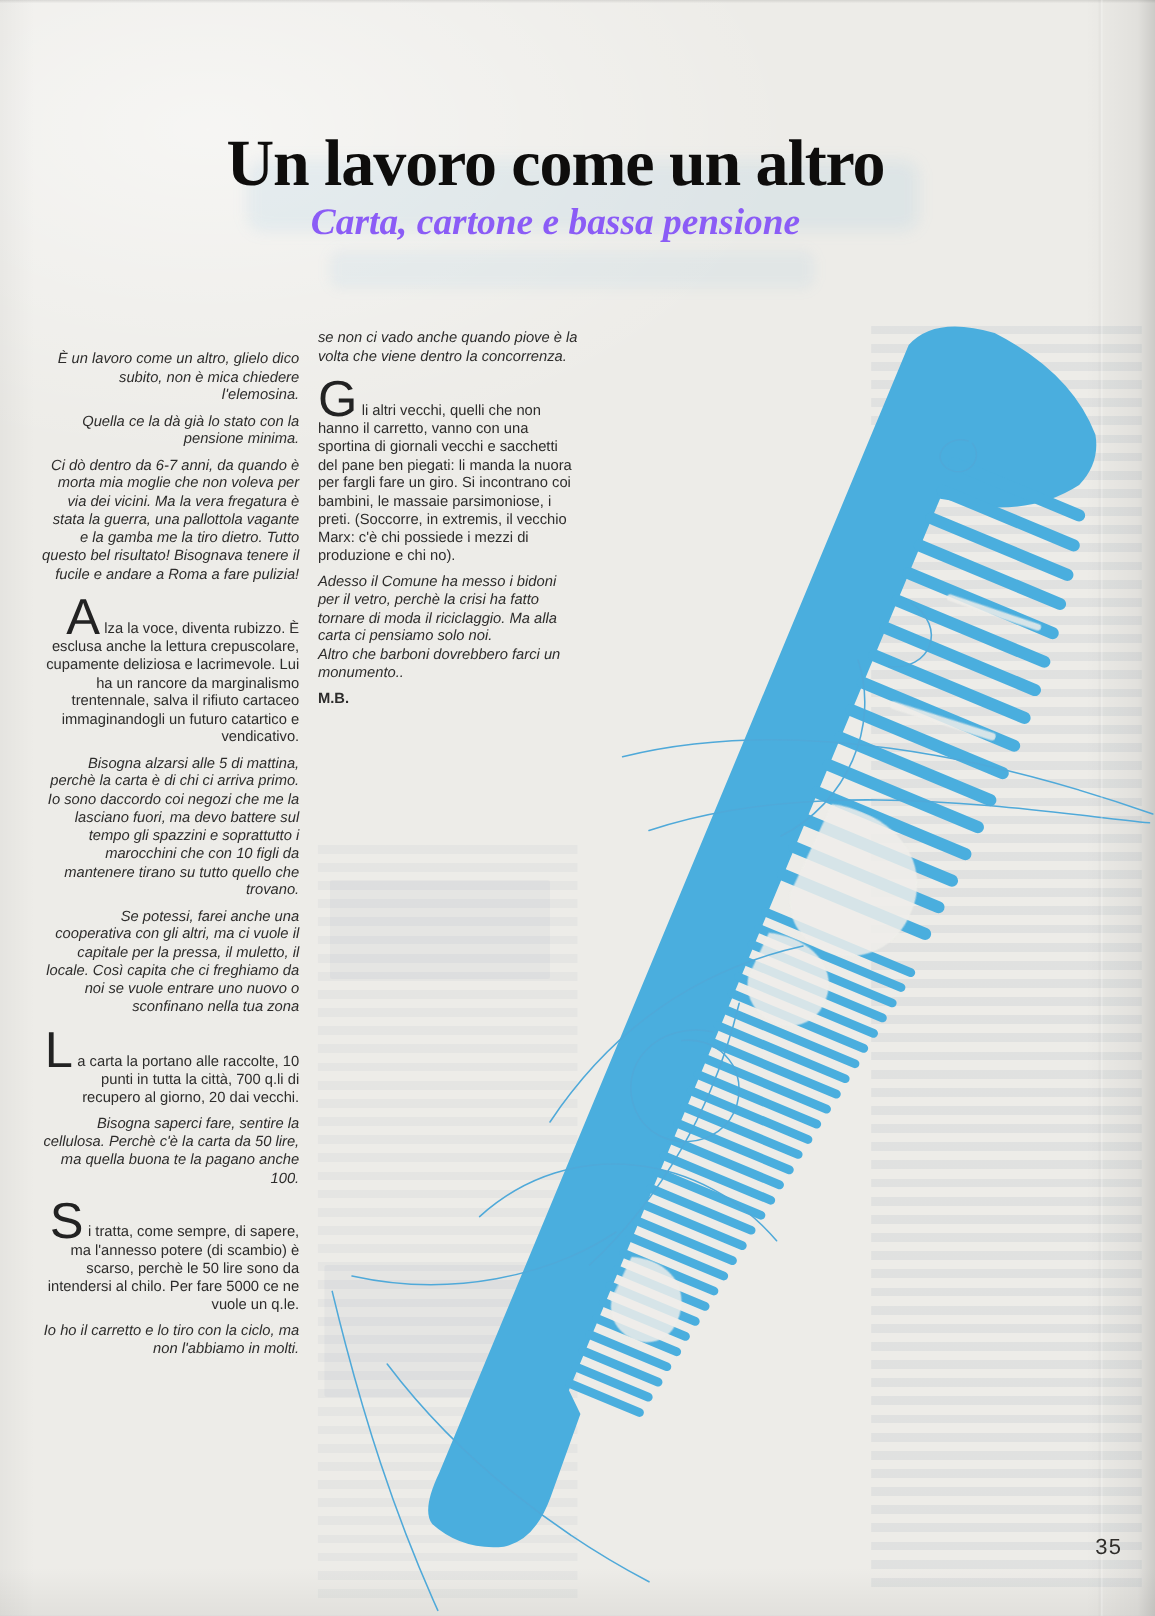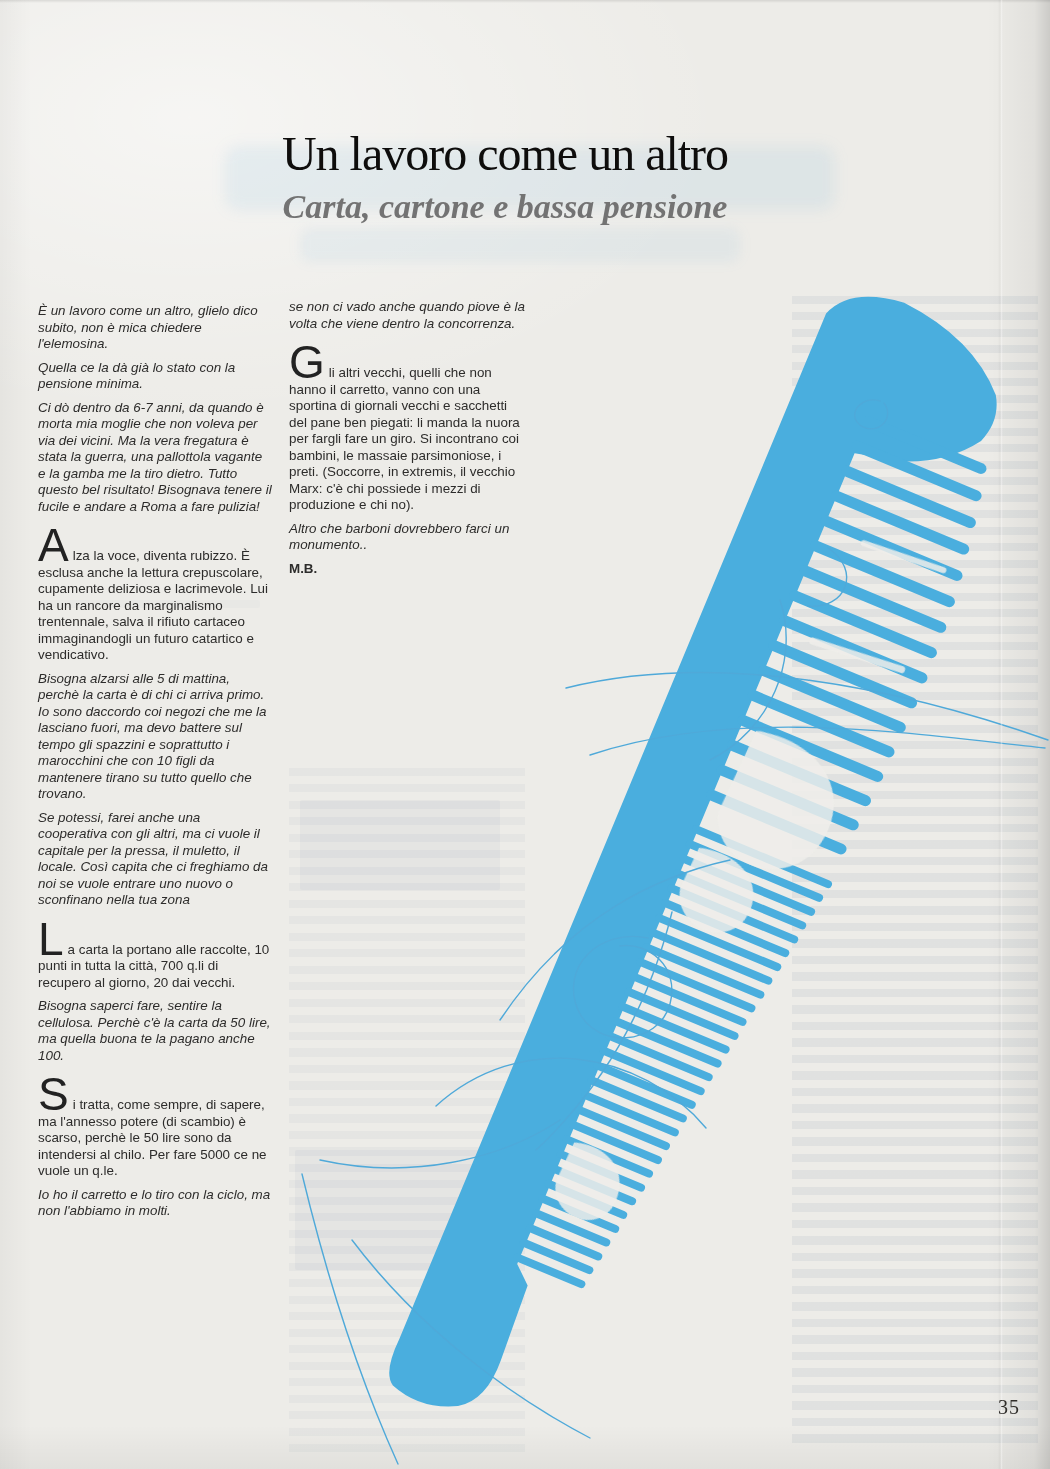--- a/index.html
+++ b/index.html
@@ -23,36 +23,36 @@
         filter:blur(0.7px);}
   .ghost-right{left:792px;top:296px;width:246px;height:1152px;opacity:.8;}
   .ghost-mid{left:289px;top:768px;width:236px;height:688px;opacity:.45;}
   .ghost-box{position:absolute;background:rgba(125,148,170,0.07);border-radius:2px;pointer-events:none;}
   .ghost-title-echo{position:absolute;left:225px;top:146px;width:610px;height:64px;border-radius:14px;
         background:rgba(92,170,214,0.10);filter:blur(7px);pointer-events:none;}
   .ghost-title-echo2{position:absolute;left:300px;top:228px;width:440px;height:34px;border-radius:10px;
         background:rgba(92,170,214,0.08);filter:blur(6px);pointer-events:none;}
   
   .header{position:absolute;left:0;right:40px;top:118px;text-align:center;color:#0e0d0c;}
-  .title{font-family:"Liberation Serif",serif;font-weight:400;font-size:48px;letter-spacing:-1px;margin:12px;line-height:1.0;}
-  .subtitle{font-family:"Liberation Serif",serif;font-weight:700;font-style:italic;font-size:34px;margin:8px 0 0 0;line-height:1.0;color:#737373;}
+  .title{font-family:"Liberation Serif",serif;font-weight:700;font-size:60px;letter-spacing:-1px;margin:0;line-height:1.0;}
+  .subtitle{font-family:"Liberation Serif",serif;font-weight:700;font-style:italic;font-size:34px;margin:8px 0 0 0;line-height:1.0;color:#8b5cf6;}
   
   .col{position:absolute;font-size:13.4px;line-height:16.5px;color:#2d2c2b;text-align:left;}
-  .col-left{left:38px;top:303px;width:234px;}
+  .col-left{left:38px;top:318px;width:234px;text-align:right;}
   .col-mid{left:289px;top:299px;width:236px;}
   .col p{margin:0 0 7px 0;}
   .col p.it{font-style:italic;}
   .col p.capp{margin-top:29px;}
   .cap{font-size:46px;line-height:0;letter-spacing:-1px;padding-right:5px;color:#222;position:relative;top:1px;}
   .cap-big{font-size:52px;}
   .sig{font-weight:700;margin-top:10px;}
   
   svg.art{position:absolute;left:0;top:0;pointer-events:none;}
   
-  .page-number{position:absolute;right:30px;bottom:50px;font-family:Liberation Serif, serif;
+  .page-number{position:absolute;right:30px;bottom:50px;font-family:Liberation Sans, sans-serif;
         font-size:20px;color:#2f2d2a;letter-spacing:1px;}
 </style>
 </head>
 <body>
 
 <div class="page">
 
   <div class="paper-shade"></div>
 
   <div class="ghost-title-echo"></div>
@@ -163,20 +163,21 @@
     <p class="capp"><span class="cap">L</span><span>a carta la portano alle raccolte, 10 punti in tutta la città, 700 q.li di recupero al giorno, 20 dai vecchi.</span></p>
     <p class="it">Bisogna saperci fare, sentire la cellulosa. Perchè c'è la carta da 50 lire, ma quella buona te la pagano anche 100.</p>
     <p class="capp"><span class="cap">S</span><span>i tratta, come sempre, di sapere, ma l'annesso potere (di scambio) è scarso, perchè le 50 lire sono da intendersi al chilo. Per fare 5000 ce ne vuole un q.le.</span></p>
     <p class="it" style="margin-bottom:0">Io ho il carretto e lo tiro con la ciclo, ma non l'abbiamo in molti.</p>
 
   </section>
 
   <section class="col col-mid">
     <p class="it">se non ci vado anche quando piove è la volta che viene dentro la concorrenza.</p>
     <p class="capp"><span class="cap">G</span><span>li altri vecchi, quelli che non hanno il carretto, vanno con una sportina di giornali vecchi e sacchetti del pane ben piegati: li manda la nuora per fargli fare un giro. Si incontrano coi bambini, le massaie parsimoniose, i preti. (Soccorre, in extremis, il vecchio Marx: c'è chi possiede i mezzi di produzione e chi no).</span></p>
+    <p class="it" style="margin-bottom:0">Adesso il Comune ha messo i bidoni per il vetro, perchè la crisi ha fatto tornare di moda il riciclaggio. Ma alla carta ci pensiamo solo noi.</p>
     <p class="it">Altro che barboni dovrebbero farci un monumento..</p>
     <p class="sig">M.B.</p>
   </section>
 
   <div class="crease"></div>
 
   <div class="page-number">35</div>
 
 </div>
 

